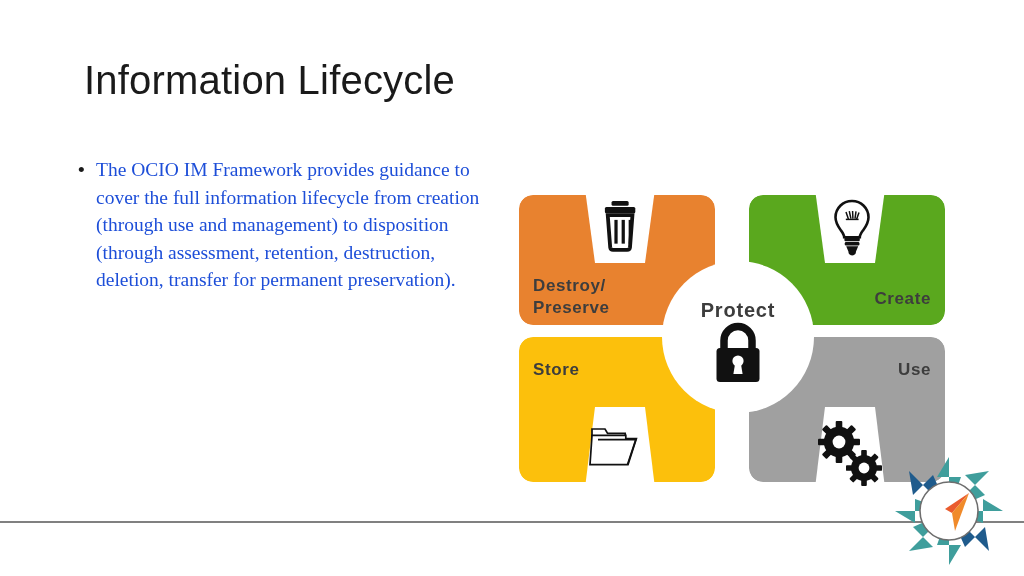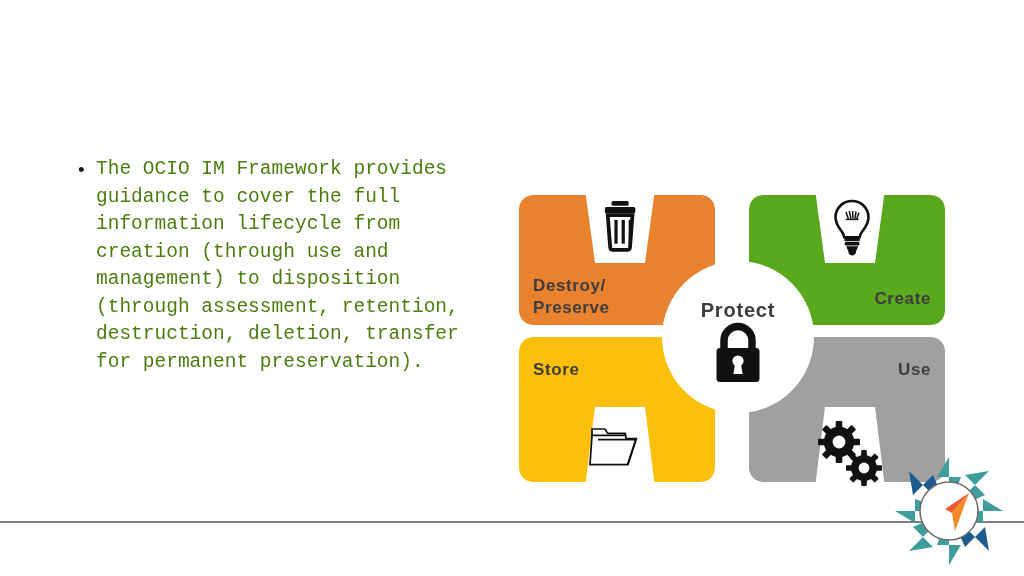--- a/index.html
+++ b/index.html
@@ -44,24 +44,24 @@
   }
   .bullet-mark {
     flex: 0 0 auto;
     width: 18px;
     font-size: 19px;
     line-height: 27.5px;
     color: #1a1a1a;
   }
   .bullet-text {
     flex: 1 1 auto;
-    font-family: Liberation Mono, monospace;
+    font-family: Liberation Serif, serif;
     font-size: 19.5px;
     line-height: 27.5px;
-    color: #4d7c0f;
+    color: #1d4ed8;
     font-weight: 400;
   }
 
   
   #diagram {
     position: absolute;
     left: 505px;
     top: 185px;
     width: 470px;
     height: 310px;
@@ -110,20 +110,21 @@
     display: block;
     width: 112px;
     height: 112px;
   }
 </style>
 </head>
 <body>
 
 <div id="slide" style="background: rgb(255, 255, 255);">
 
+  <div id="slide-title">Information Lifecycle</div>
 
   <div id="body-block">
     <div class="bullet-row">
       <span class="bullet-mark">•</span>
       <span class="bullet-text">The OCIO IM Framework provides guidance to cover the full information lifecycle from creation (through use and management) to disposition (through assessment, retention, destruction, deletion, transfer for permanent preservation).</span>
     </div>
   </div>
 
   <div id="diagram">
     <svg viewBox="0 0 470 310" xmlns="http://www.w3.org/2000/svg">

